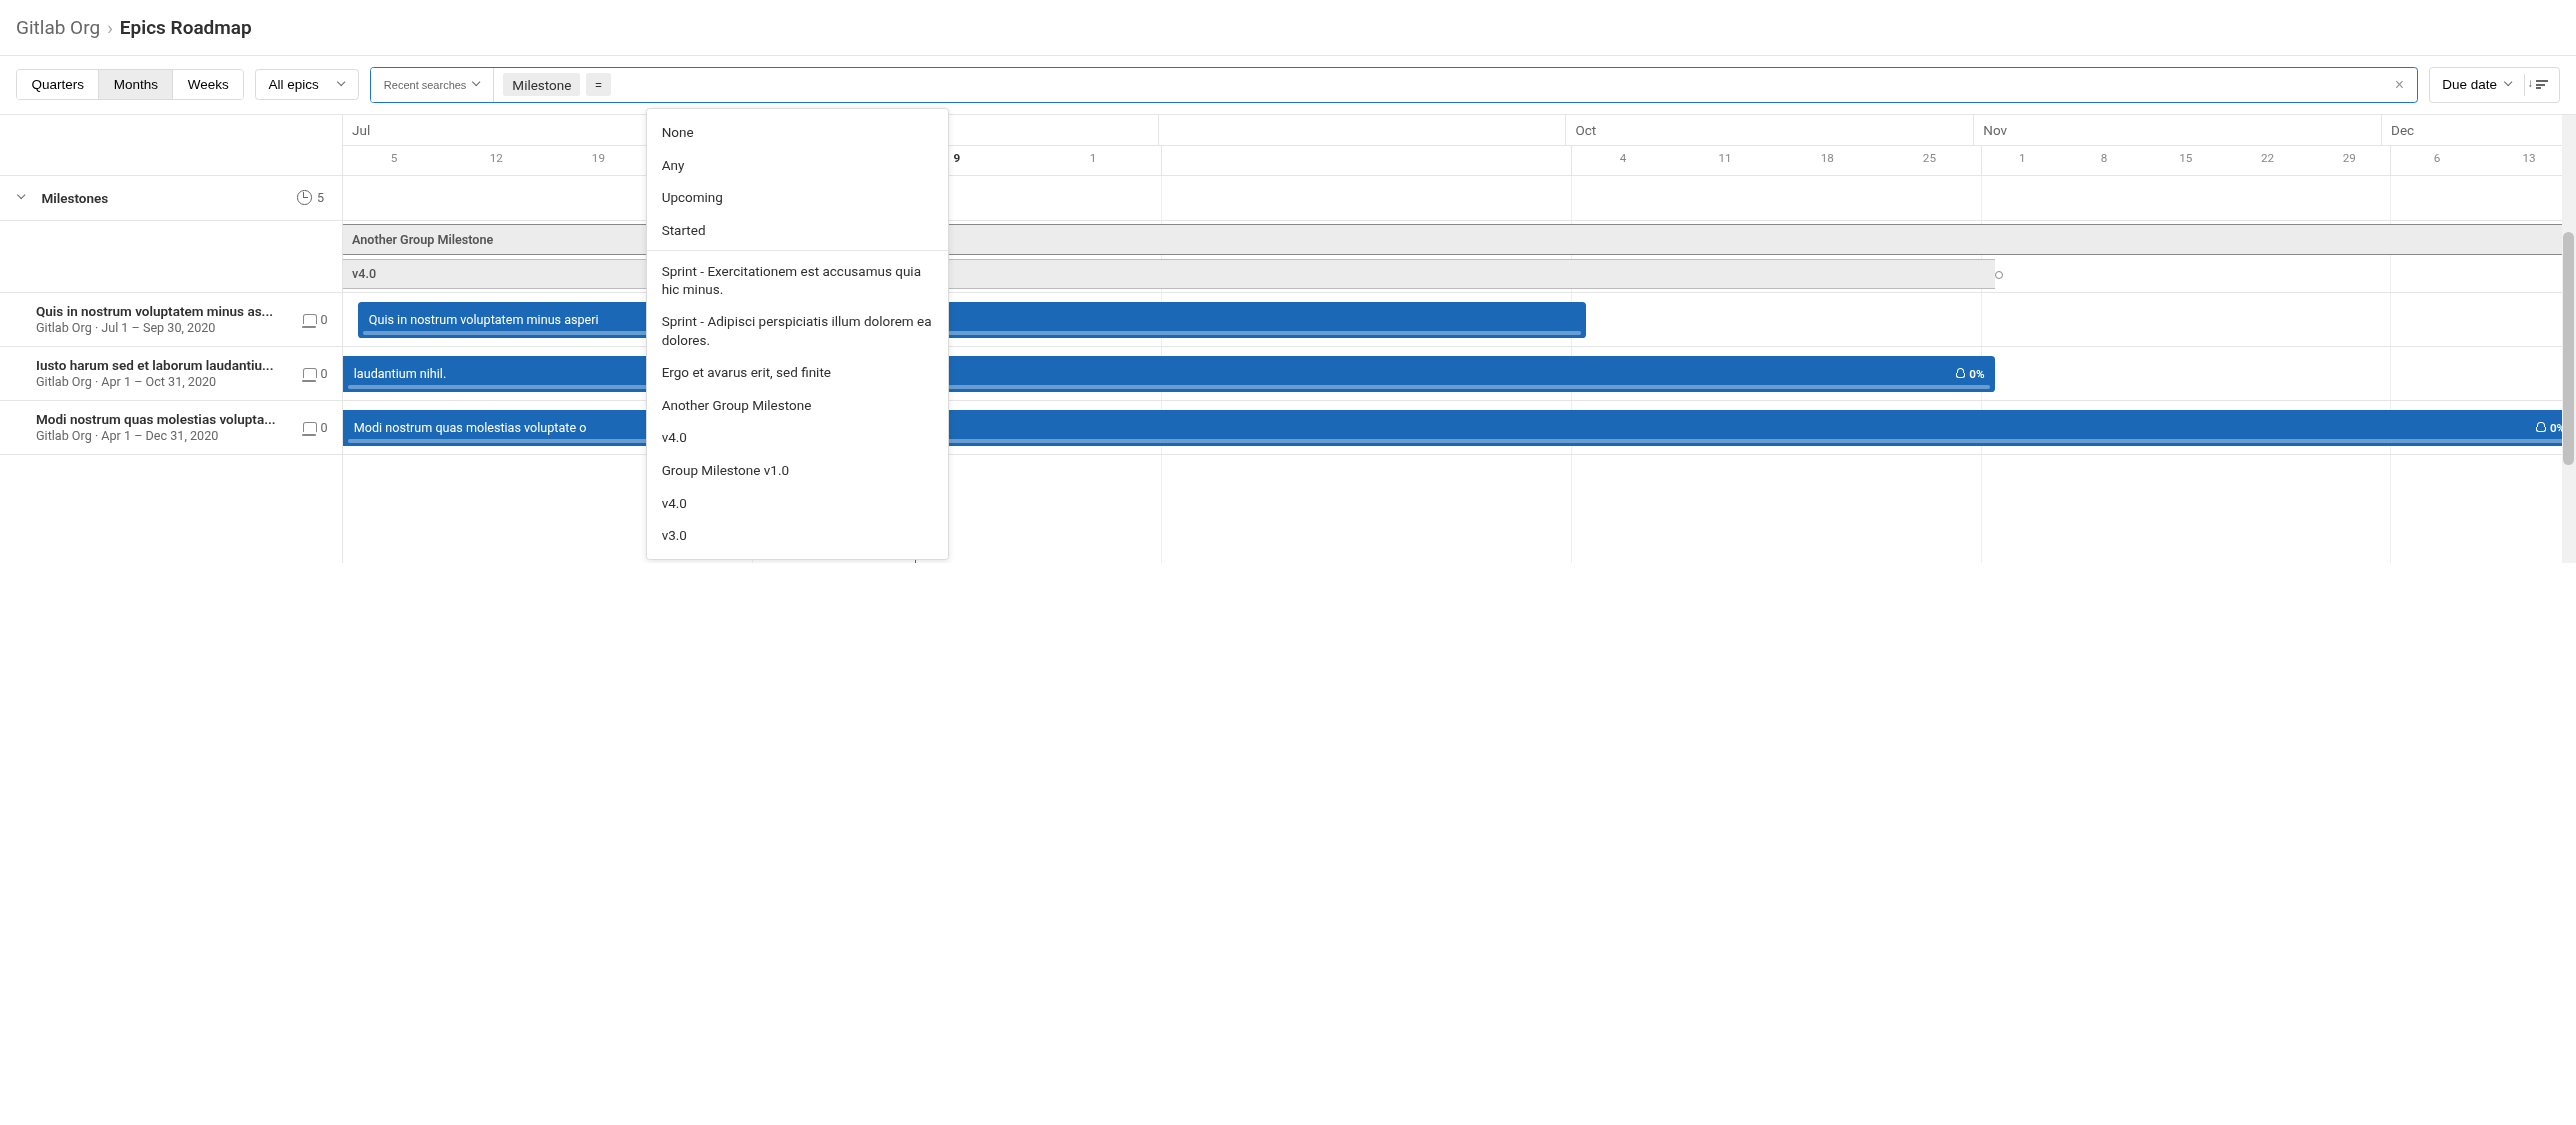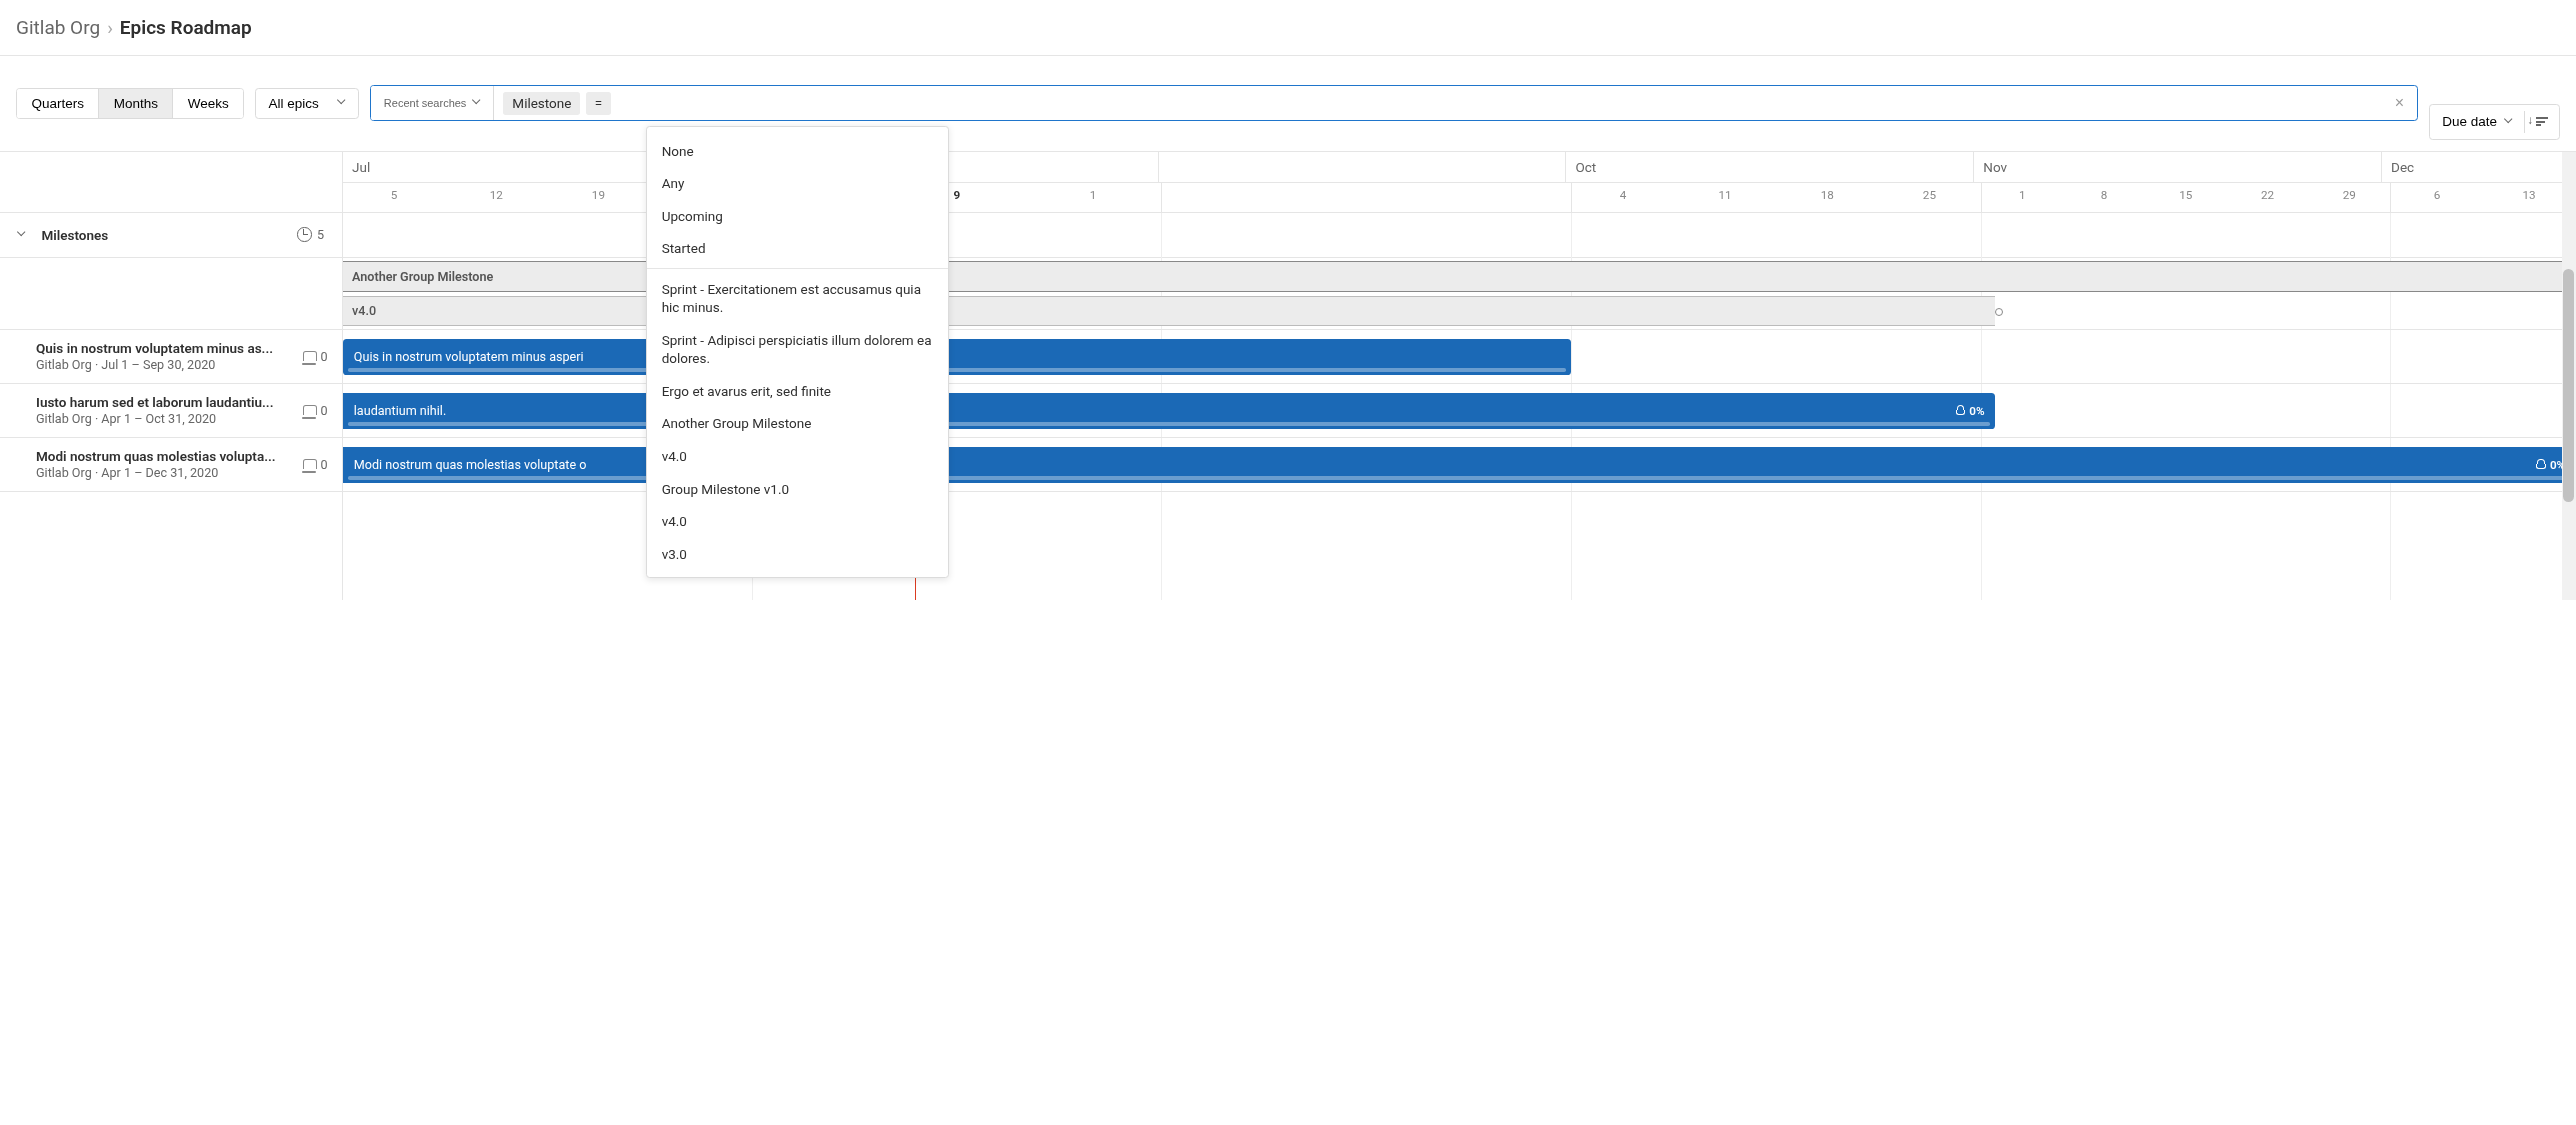--- a/index.html
+++ b/index.html
@@ -20,21 +20,21 @@
   .chev { width: 9px; height: 9px; position: relative; }
   .chev::after { content: ""; position: absolute; border: solid #666; border-width: 0 1.8px 1.8px 0; padding: 2.7px; transform: rotate(45deg); top: -1.8px; left: 0.9px; }
 
   .search-wrap { position: relative; flex: 1; }
   .search-box { display: flex; align-items: center; border: 0.9px solid #1f75cb; border-radius: 3.6px; overflow: hidden; height: 36px; }
   .recent-btn { display: flex; align-items: center; gap: 5.4px; padding: 0 12.6px; height: 100%; background: #fff; border: none; border-right: 0.9px solid #dbdbdb; font-size: 11px; color: #666; cursor: pointer; }
   .token-area { display: flex; align-items: center; gap: 5.4px; padding: 0 9px; flex: 1; }
   .token { background: #ececec; border-radius: 2.7px; padding: 3.6px 9px; font-size: 13.5px; color: #303030; }
   .clear-btn { padding: 0 12.6px; background: none; border: none; color: #999; font-size: 16px; cursor: pointer; }
 
-  .sort-btn { display: flex; align-items: center; gap: 7.2px; border: 0.9px solid #dbdbdb; border-radius: 3.6px; background: #fff; height: 36px; padding: 0 9px 0 12.6px; cursor: pointer; font-size: 13.5px; margin-top: 37px; }
+  .sort-btn { display: flex; align-items: center; gap: 7.2px; border: 0.9px solid #dbdbdb; border-radius: 3.6px; background: #fff; height: 36px; padding: 0 9px 0 12.6px; cursor: pointer; font-size: 13.5px; }
   .sort-sep { width: 0.9px; height: 21.5px; background: #dbdbdb; margin: 0 3.6px; }
   .sort-icon { width: 14.4px; height: 14.4px; display: flex; flex-direction: column; justify-content: center; gap: 1.8px; position: relative; }
   .sort-icon span { height: 1.8px; background: #666; display: block; }
   .sort-icon span:nth-child(1) { width: 12.6px; }
   .sort-icon span:nth-child(2) { width: 9px; }
   .sort-icon span:nth-child(3) { width: 5.4px; }
   .sort-icon::before { content: "↓"; position: absolute; left: -8px; top: -1.8px; font-size: 11.7px; color: #666; }
 
   .dropdown-panel { position: absolute; top: 41px; left: 276px; width: 303px; background: #fff; border: 0.9px solid #dbdbdb; border-radius: 3.6px; box-shadow: 0 1.8px 7.2px rgba(0,0,0,0.1); z-index: 200; padding: 7.2px 0; }
   .dd-item { padding: 7.2px 14.4px; font-size: 13.5px; color: #303030; cursor: pointer; line-height: 1.35; }
@@ -264,21 +264,21 @@
         <div class="ms-bar" style="left:0; right:0; top:3.6px;">
           <span>Another Group Milestone</span>
         </div>
         <div class="ms-bar light" style="left:0; width:74%; top:38px;">
           <span>v4.0</span>
         </div>
         <div class="ms-end" style="left:74%; top:50px;"></div>
       </div>
 
       <div class="tl-epic-row">
-        <div class="epic-bar" style="left:0; width:55%;">
+        <div class="epic-bar" style="left:15px; width:55%;">
           <span class="ep-txt">Quis in nostrum voluptatem minus asperi</span>
           <div class="progress-track"></div>
         </div>
       </div>
       <div class="tl-epic-row">
         <div class="epic-bar nolradius" style="left:0; width:74%;">
           <span class="ep-txt">laudantium nihil.</span>
           <span class="ep-badge">
               <span class="weight-ico"></span>
               <span>0%</span>

